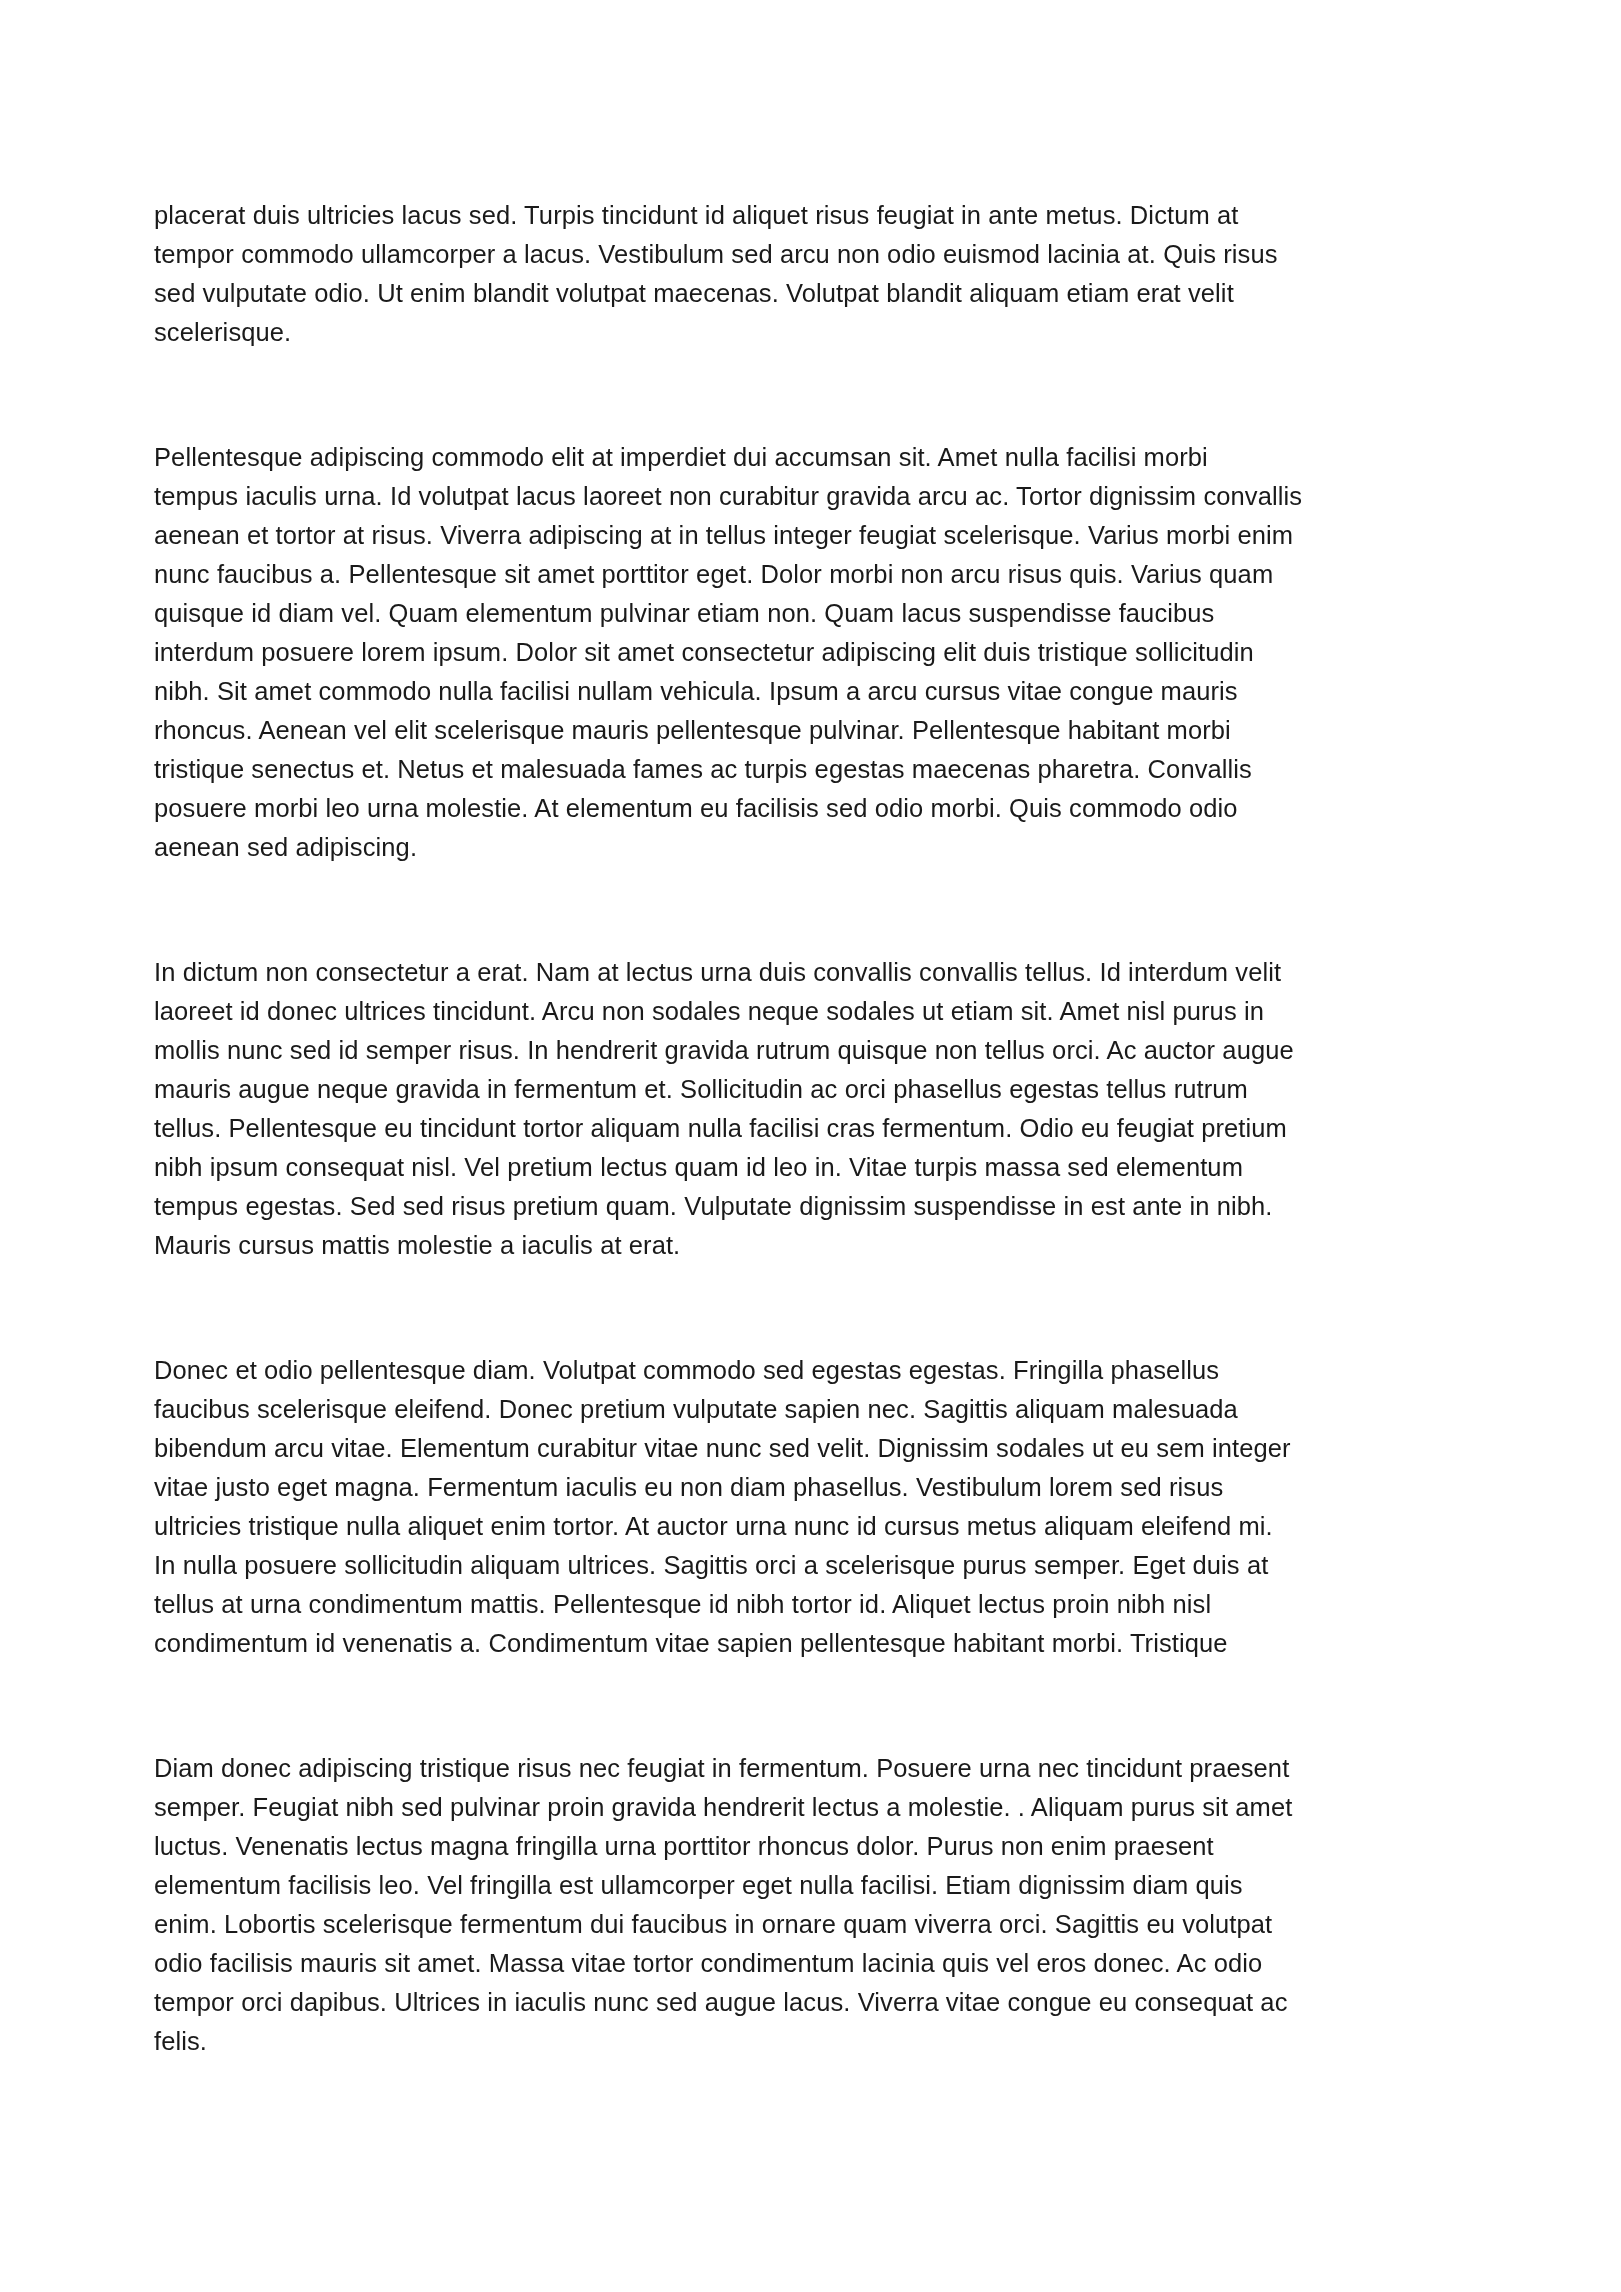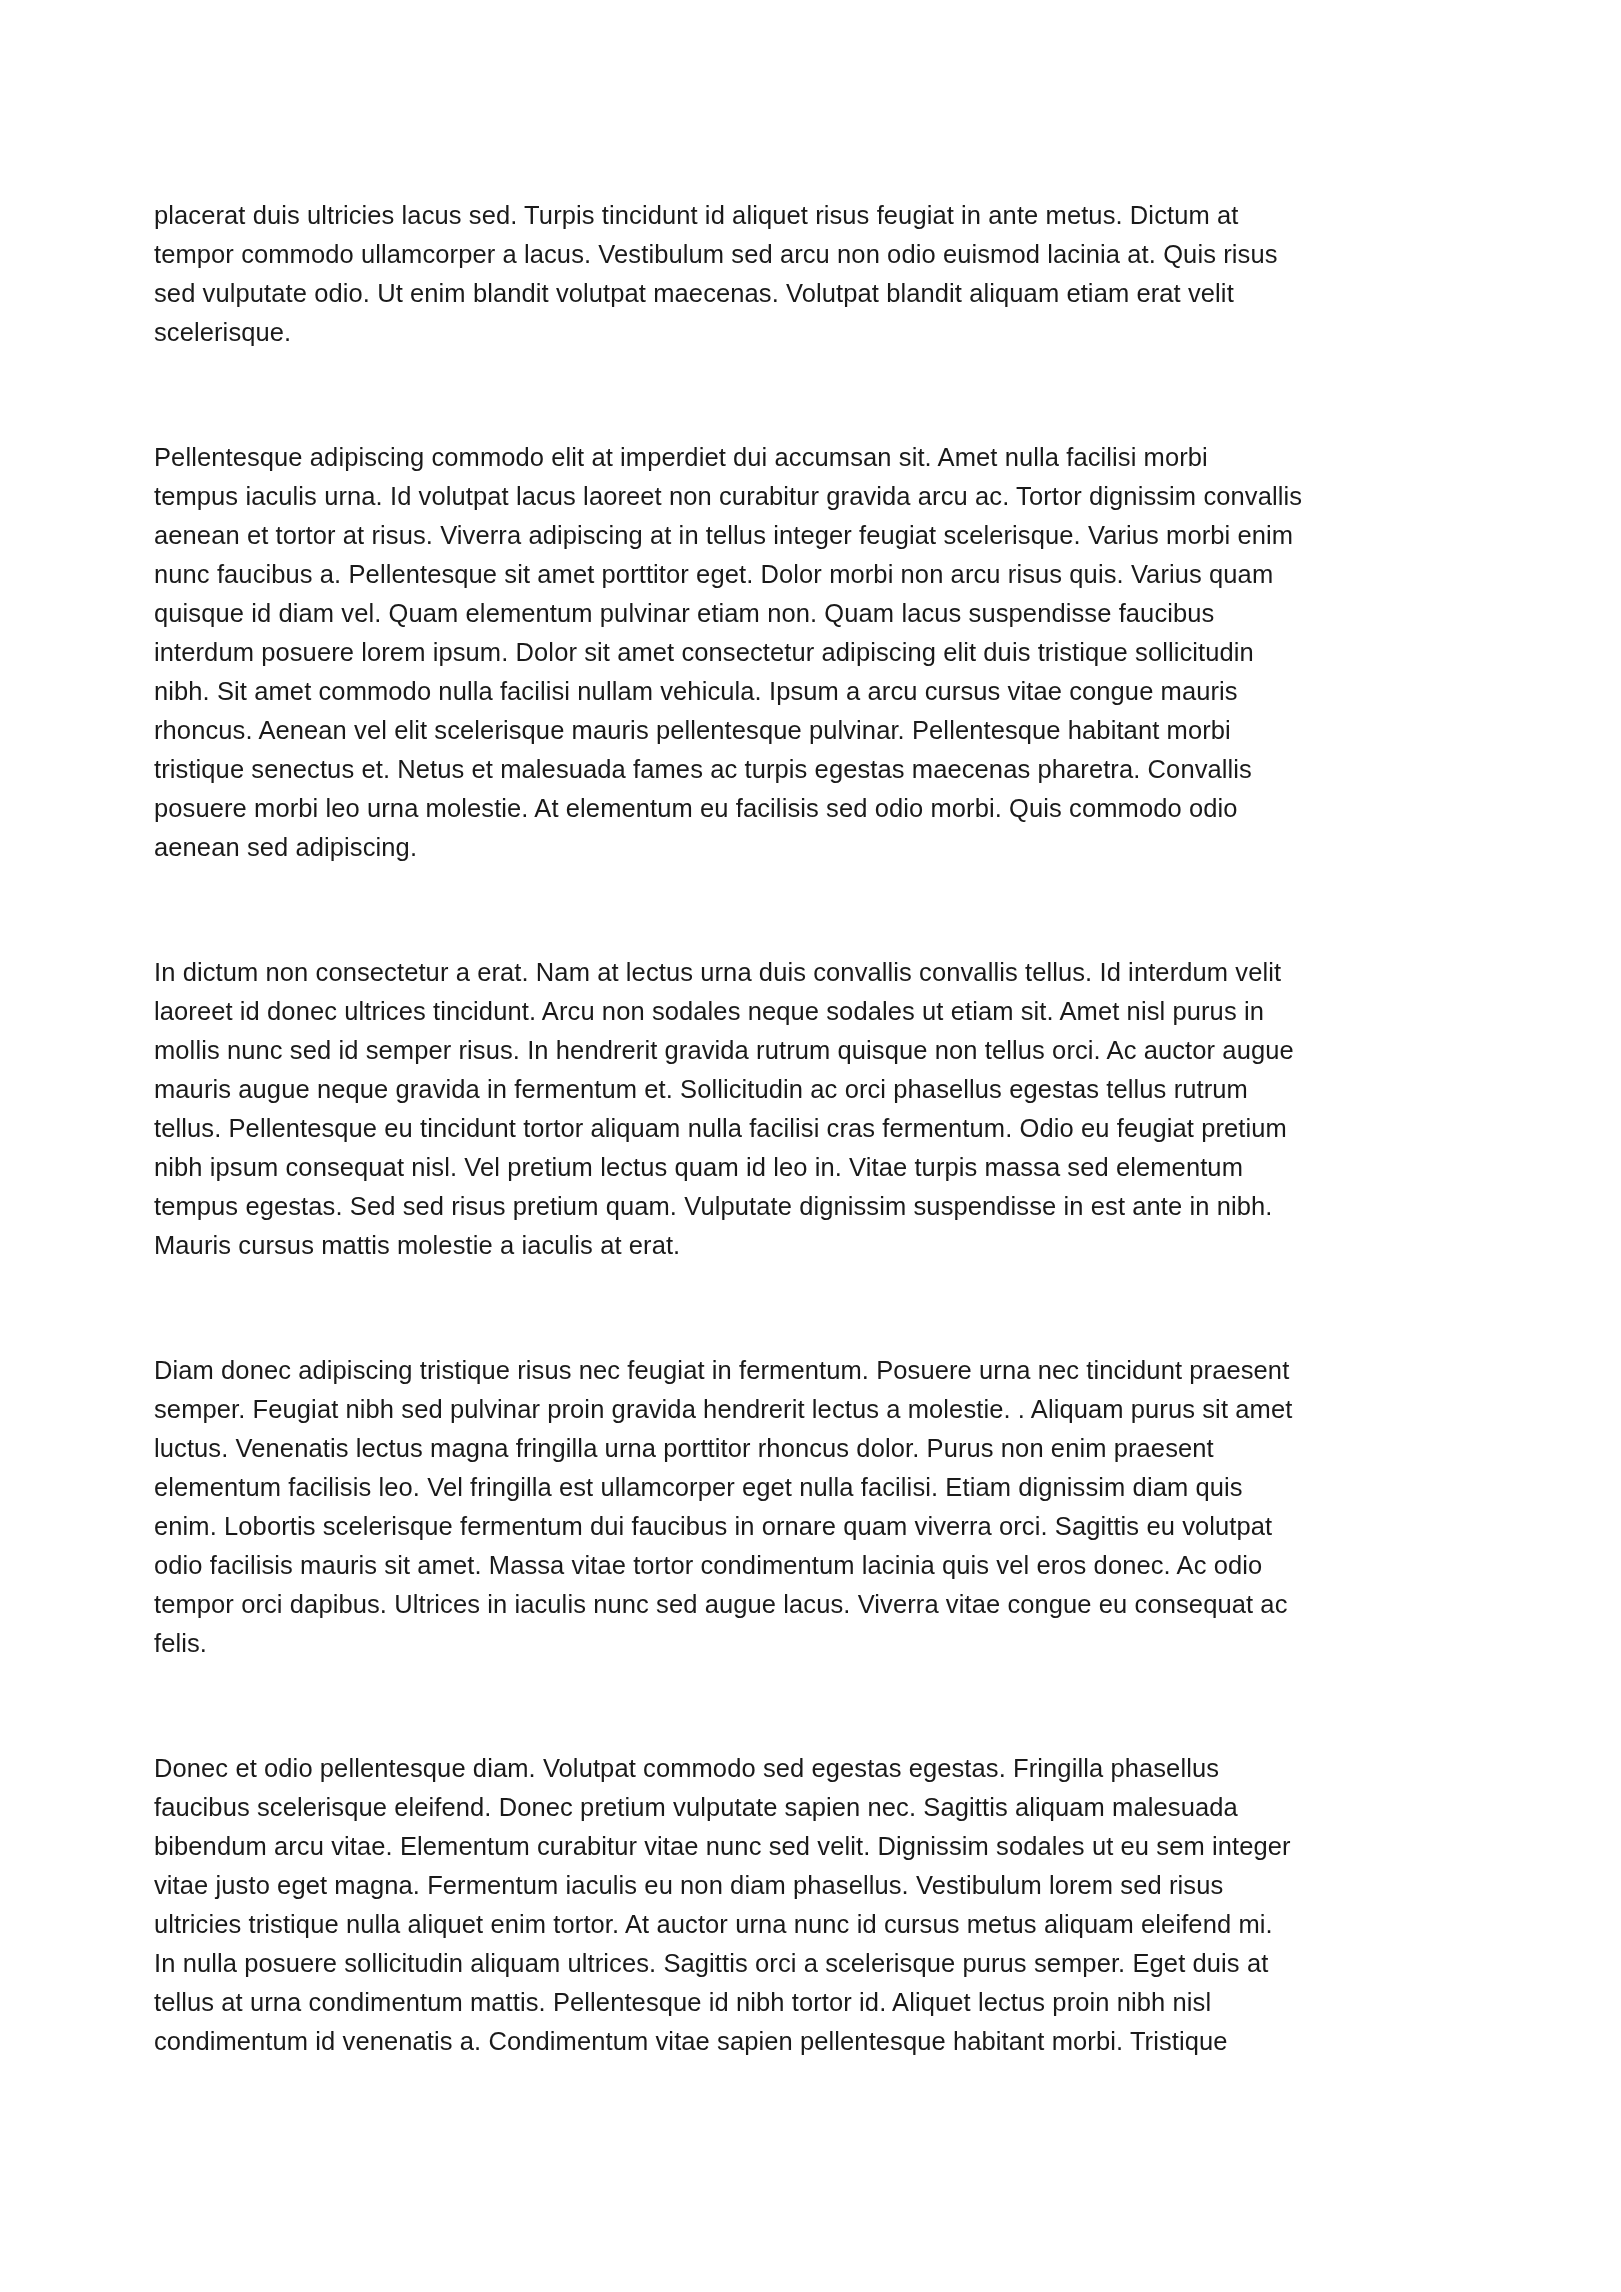--- a/index.html
+++ b/index.html
@@ -47,30 +47,30 @@
 posuere morbi leo urna molestie. At elementum eu facilisis sed odio morbi. Quis commodo odio
 aenean sed adipiscing.</p>
   <p class="paragraph">In dictum non consectetur a erat. Nam at lectus urna duis convallis convallis tellus. Id interdum velit
 laoreet id donec ultrices tincidunt. Arcu non sodales neque sodales ut etiam sit. Amet nisl purus in
 mollis nunc sed id semper risus. In hendrerit gravida rutrum quisque non tellus orci. Ac auctor augue
 mauris augue neque gravida in fermentum et. Sollicitudin ac orci phasellus egestas tellus rutrum
 tellus. Pellentesque eu tincidunt tortor aliquam nulla facilisi cras fermentum. Odio eu feugiat pretium
 nibh ipsum consequat nisl. Vel pretium lectus quam id leo in. Vitae turpis massa sed elementum
 tempus egestas. Sed sed risus pretium quam. Vulputate dignissim suspendisse in est ante in nibh.
 Mauris cursus mattis molestie a iaculis at erat.</p>
+  <p class="paragraph">Donec et odio pellentesque diam. Volutpat commodo sed egestas egestas. Fringilla phasellus
+faucibus scelerisque eleifend. Donec pretium vulputate sapien nec. Sagittis aliquam malesuada
+bibendum arcu vitae. Elementum curabitur vitae nunc sed velit. Dignissim sodales ut eu sem integer
+vitae justo eget magna. Fermentum iaculis eu non diam phasellus. Vestibulum lorem sed risus
+ultricies tristique nulla aliquet enim tortor. At auctor urna nunc id cursus metus aliquam eleifend mi.
+In nulla posuere sollicitudin aliquam ultrices. Sagittis orci a scelerisque purus semper. Eget duis at
+tellus at urna condimentum mattis. Pellentesque id nibh tortor id. Aliquet lectus proin nibh nisl
+condimentum id venenatis a. Condimentum vitae sapien pellentesque habitant morbi. Tristique</p>
   <p class="paragraph">Diam donec adipiscing tristique risus nec feugiat in fermentum. Posuere urna nec tincidunt praesent
 semper. Feugiat nibh sed pulvinar proin gravida hendrerit lectus a molestie. . Aliquam purus sit amet
 luctus. Venenatis lectus magna fringilla urna porttitor rhoncus dolor. Purus non enim praesent
 elementum facilisis leo. Vel fringilla est ullamcorper eget nulla facilisi. Etiam dignissim diam quis
 enim. Lobortis scelerisque fermentum dui faucibus in ornare quam viverra orci. Sagittis eu volutpat
 odio facilisis mauris sit amet. Massa vitae tortor condimentum lacinia quis vel eros donec. Ac odio
 tempor orci dapibus. Ultrices in iaculis nunc sed augue lacus. Viverra vitae congue eu consequat ac
 felis.</p>
-  <p class="paragraph">Donec et odio pellentesque diam. Volutpat commodo sed egestas egestas. Fringilla phasellus
-faucibus scelerisque eleifend. Donec pretium vulputate sapien nec. Sagittis aliquam malesuada
-bibendum arcu vitae. Elementum curabitur vitae nunc sed velit. Dignissim sodales ut eu sem integer
-vitae justo eget magna. Fermentum iaculis eu non diam phasellus. Vestibulum lorem sed risus
-ultricies tristique nulla aliquet enim tortor. At auctor urna nunc id cursus metus aliquam eleifend mi.
-In nulla posuere sollicitudin aliquam ultrices. Sagittis orci a scelerisque purus semper. Eget duis at
-tellus at urna condimentum mattis. Pellentesque id nibh tortor id. Aliquet lectus proin nibh nisl
-condimentum id venenatis a. Condimentum vitae sapien pellentesque habitant morbi. Tristique</p>
 </div>
 
 
 </body></html>

